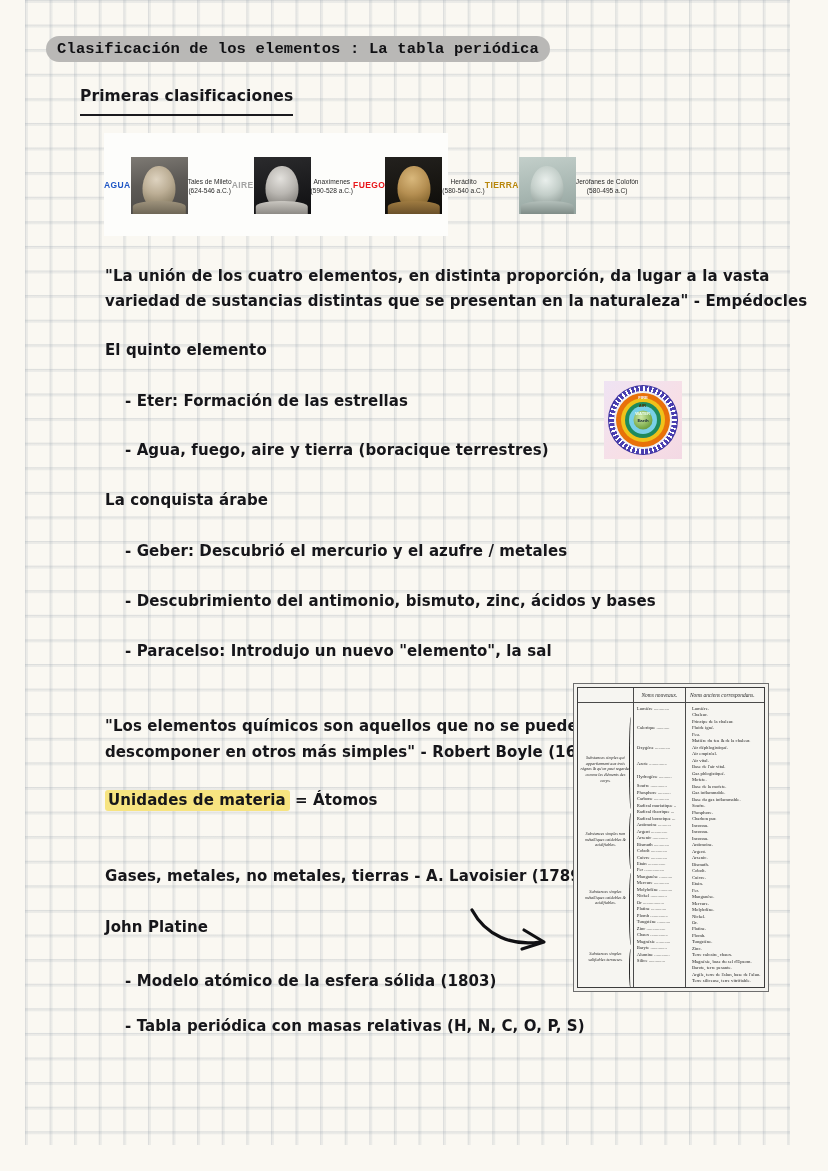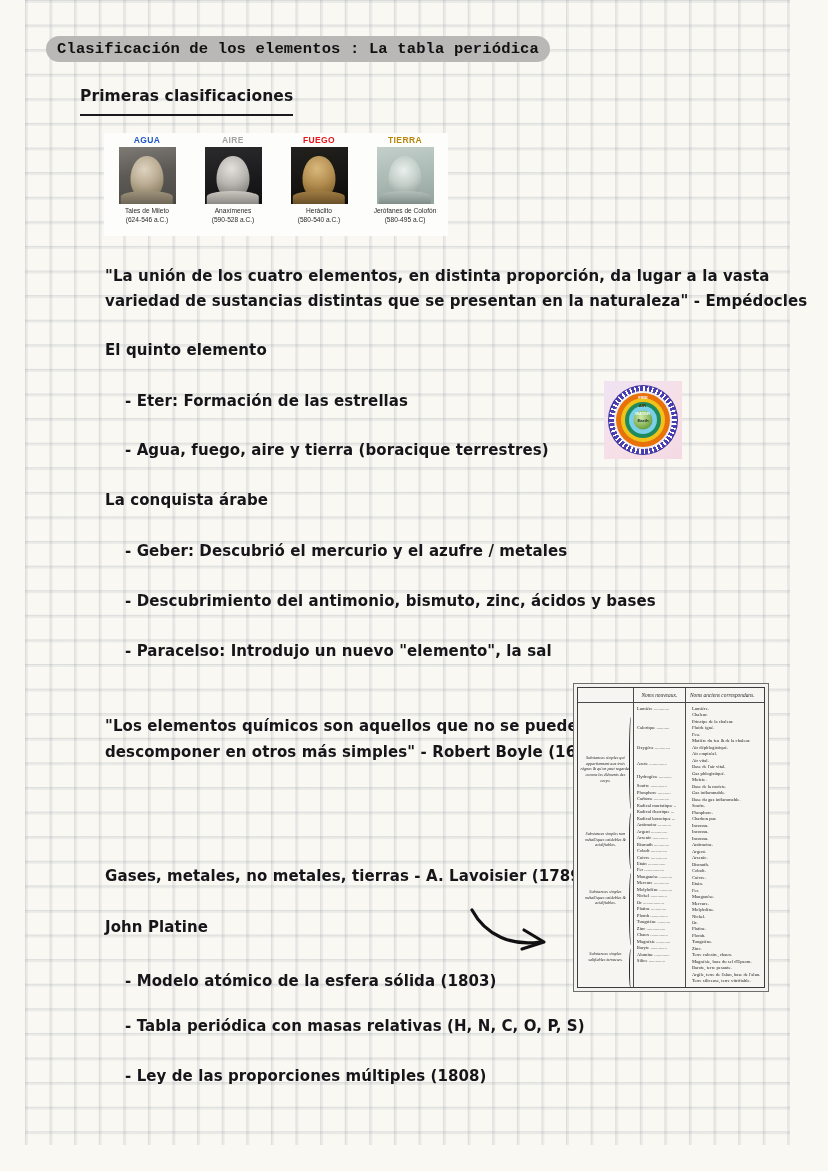--- a/index.html
+++ b/index.html
@@ -100,21 +100,21 @@
     left: 104px;
     top: 133px;
     width: 344px;
     height: 103px;
     background: #fdfdfb;
     display: flex;
   }
   .elem-card {
     flex: 1;
     display: flex;
-    flex-direction: column;
+    flex-direction: row;
     align-items: center;
     padding-top: 2px;
     position: relative;
   }
   .elem-label {
     font-family: "Liberation Sans", sans-serif;
     font-size: 8.5px;
     font-weight: 700;
     letter-spacing: .4px;
     margin-bottom: 2px;
@@ -342,20 +342,23 @@
 
   <div class="hw sub-head" style="left:105px; top:492px;">La conquista árabe</div>
 
   <div class="hw bullet-line" style="left:125px; top:543px;">- Geber: Descubrió el mercurio y el azufre / metales</div>
   <div class="hw bullet-line" style="left:125px; top:593px;">- Descubrimiento del antimonio, bismuto, zinc, ácidos y bases</div>
   <div class="hw bullet-line" style="left:125px; top:643px;">- Paracelso: Introdujo un nuevo "elemento", la sal</div>
 
   <div class="hw body-line" style="left:105px; top:718px;">"Los elementos químicos son aquellos que no se pueden</div>
   <div class="hw body-line" style="left:105px; top:744px;">descomponer en otros más simples" - Robert Boyle (1661)</div>
 
+  <div class="hw body-line" style="left:105px; top:792px;">
+    <span class="hl">Unidades de materia</span><span> = Átomos</span>
+  </div>
 
   <div class="hw body-line" style="left:105px; top:868px;">Gases, metales, no metales, tierras - A. Lavoisier (1789)</div>
 
   <div id="lavoisier">
     <div id="lav-inner">
       <div id="lav-head">
         <div class="c1"></div>
         <div class="c2">Noms nouveaux.</div>
         <div class="c3">Noms anciens correspondans.</div>
       </div>
@@ -456,14 +459,13 @@
 
   <div class="hw sub-head" style="left:105px; top:919px;">John Platine</div>
 
   <svg id="dalton-arrow" width="90" height="52" viewBox="0 0 90 52">
     <path d="M4 4 C 18 30, 44 40, 72 36" stroke="#111114" stroke-width="3.2" fill="none" stroke-linecap="round"></path>
     <path d="M56 24 L76 36 L54 43" stroke="#111114" stroke-width="3.2" fill="none" stroke-linecap="round" stroke-linejoin="round"></path>
   </svg>
 
   <div class="hw bullet-line" style="left:125px; top:973px;">- Modelo atómico de la esfera sólida (1803)</div>
   <div class="hw bullet-line" style="left:125px; top:1018px;">- Tabla periódica con masas relativas (H, N, C, O, P, S)</div>
-  <div class="hw bullet-line" style="left:125px; top:1068px;">- Ley de las proporciones múltiples (1808)</div>
 </div>
 
 </body></html>

